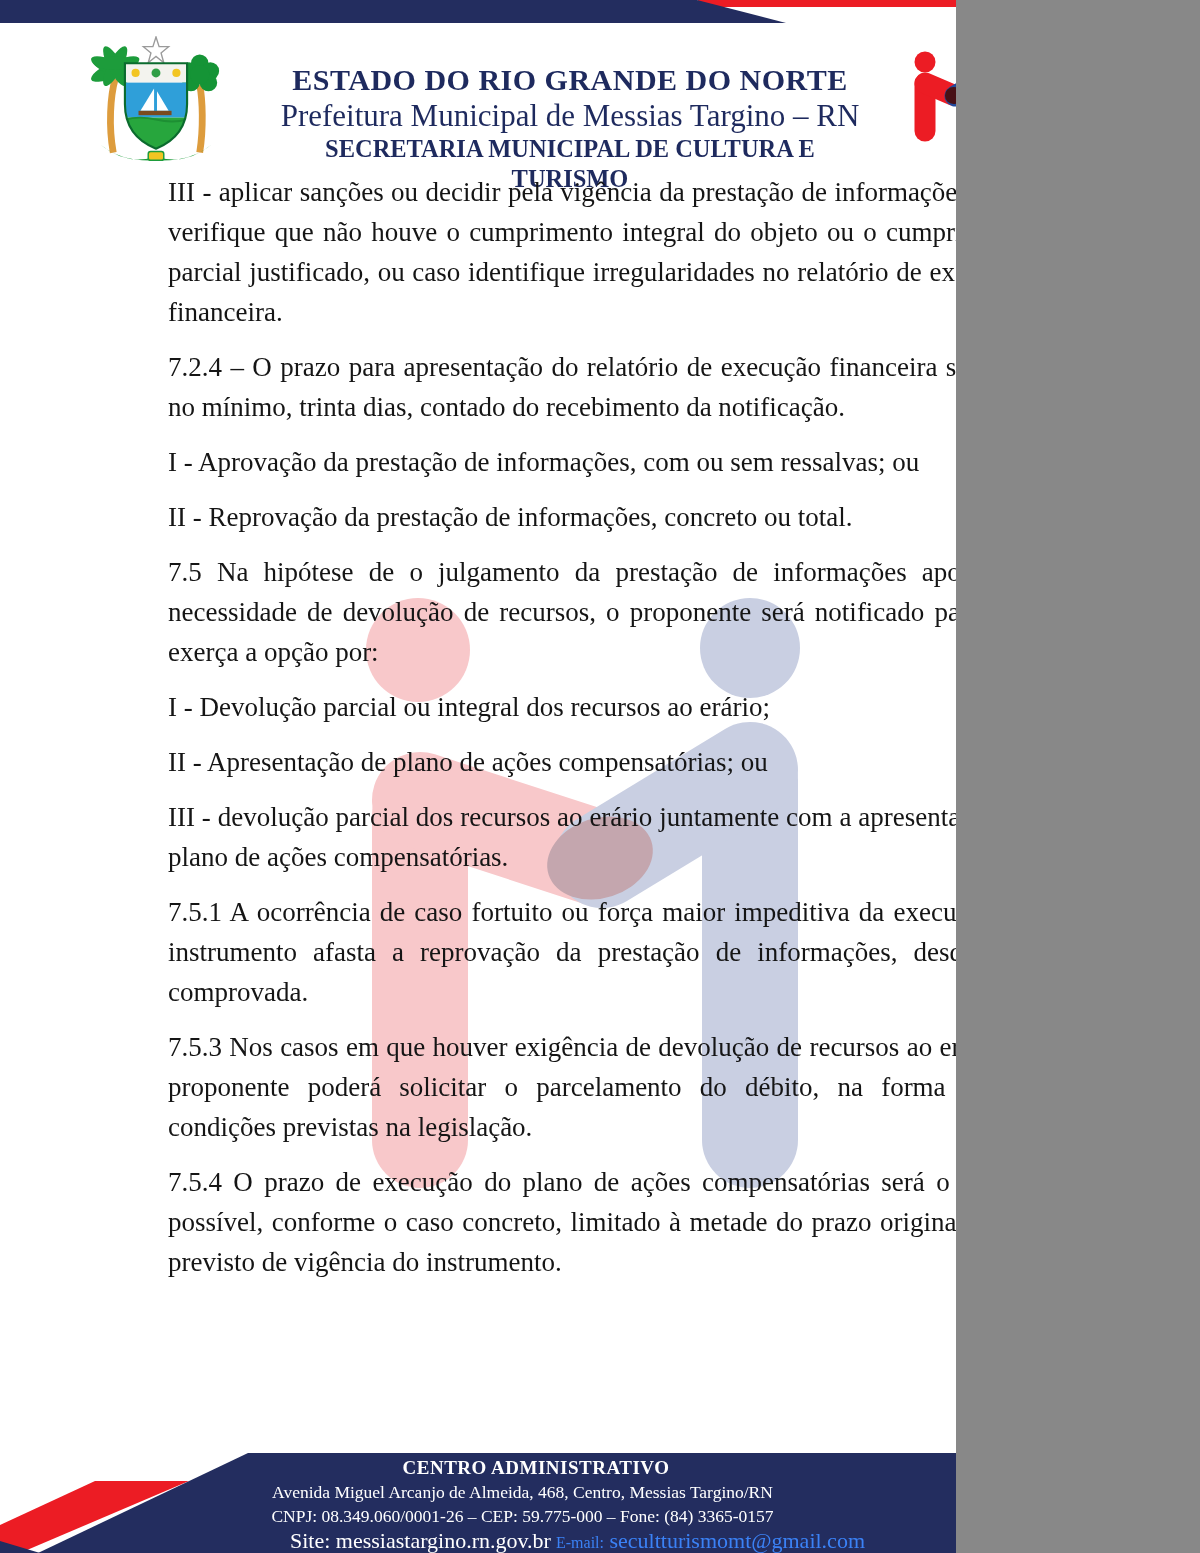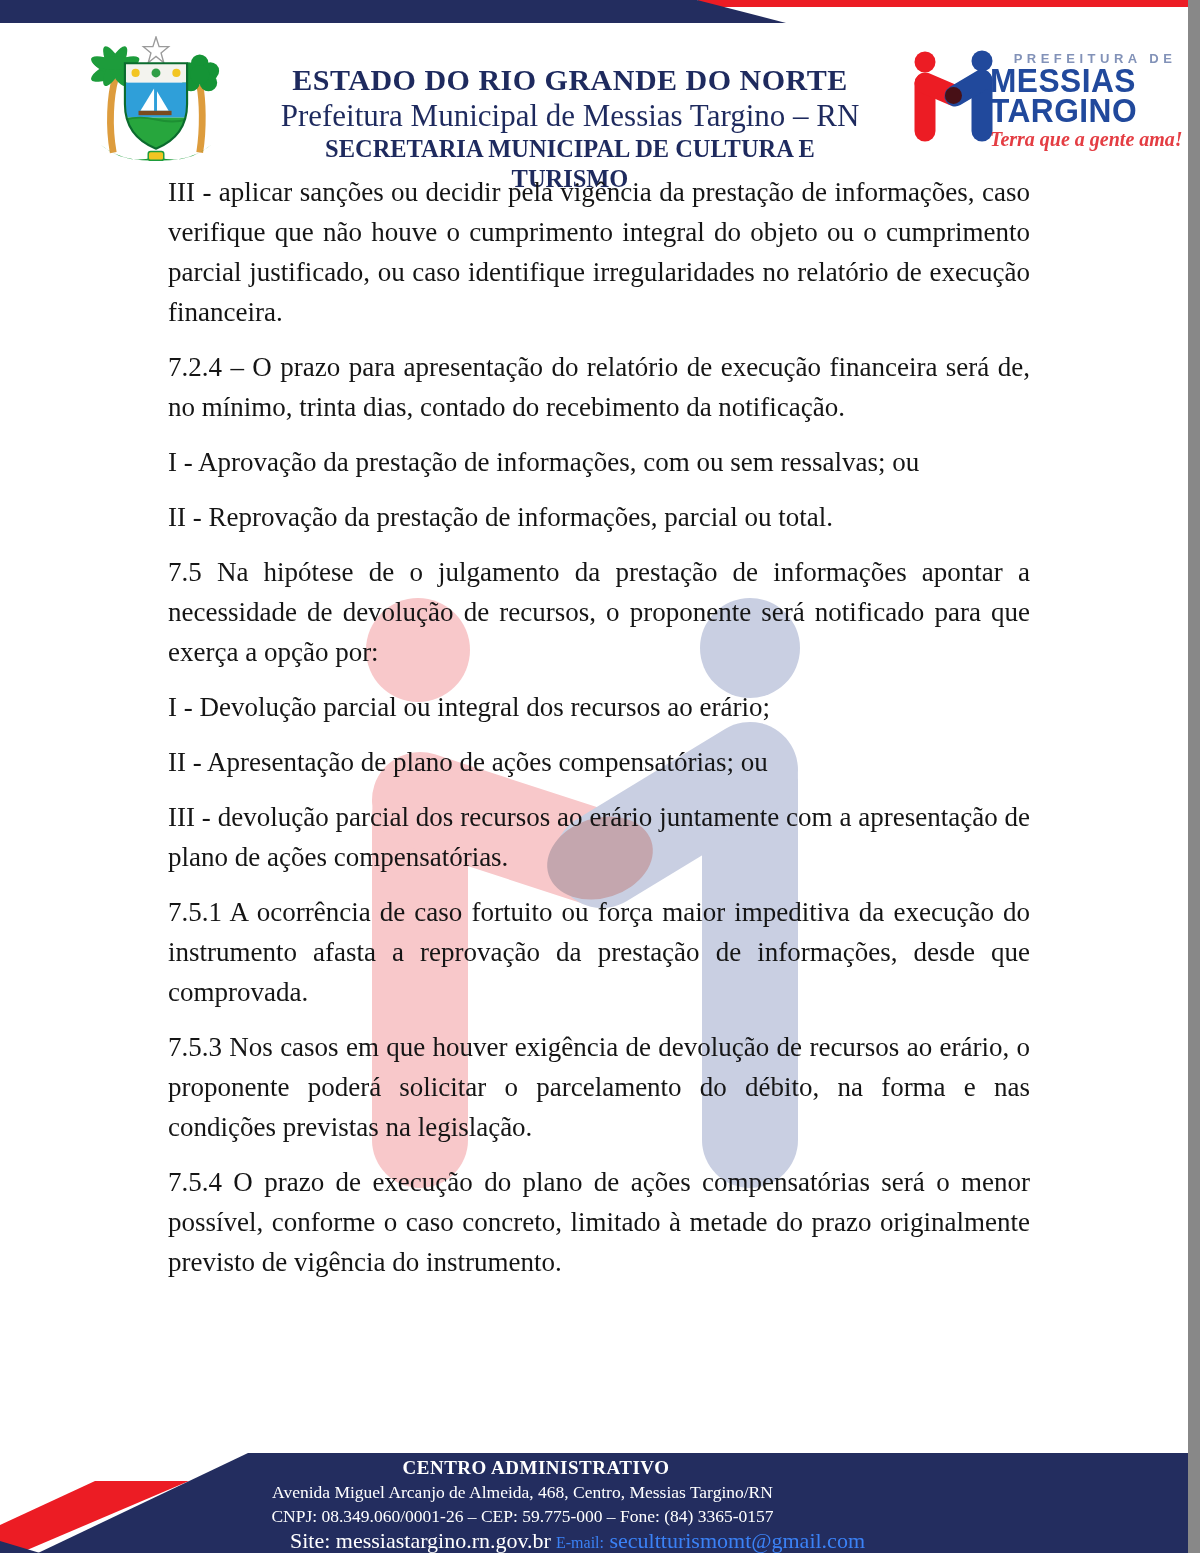--- a/index.html
+++ b/index.html
@@ -1,16 +1,16 @@
 <!DOCTYPE html>
 <html style="--navy: #232d5f; --navy-text: #1e2a5e; --red: #ec1c24; --logo-blue: #21499c; --logo-lightblue: #8292b8; --tagline-red: #e43d43; --wm-pink: #f8c8ca; --wm-blue: #c9cfe2; --wm-overlap: #c4a6ae; --logo-handshake: #471016;"><head>
 <meta charset="utf-8">
 <style>
   html,body{margin:0;padding:0;background:#888;}
-  .page{position:relative;width:1188px;height:1553px;background:#fff;overflow:hidden;
+  .page{position:relative;width:956px;height:1553px;background:#fff;overflow:hidden;
         font-family:"Liberation Serif", serif;}
   .abs{position:absolute;}
 
   
   .topbar{left:0;top:0;width:1200px;height:23px;}
   .crest{left:72px;top:36px;}
   .head-text{left:250px;top:62px;width:640px;text-align:center;color:var(--navy-text);}
   .head-line1{font-size:30px;font-weight:bold;letter-spacing:.5px;line-height:36px;}
   .head-line2{font-size:31px;font-weight:normal;line-height:36px;}
   .head-line3{font-size:26px;font-weight:bold;line-height:30px;transform:scaleX(.94);transform-origin:center;}
@@ -130,21 +130,21 @@
         <path d="M410 195 L262 285"></path>
     </g>
     <ellipse cx="260" cy="283" rx="54" ry="40" transform="rotate(-18 260 283)" style="fill:var(--wm-overlap)"></ellipse>
   </svg>
 
   <div class="abs doc-body">
 
   <p class="para">III - aplicar sanções ou decidir pela vigência da prestação de informações, caso verifique que não houve o cumprimento integral do objeto ou o cumprimento parcial justificado, ou caso identifique irregularidades no relatório de execução financeira.</p>
       <p class="para">7.2.4 – O prazo para apresentação do relatório de execução financeira será de, no mínimo, trinta dias, contado do recebimento da notificação.</p>
       <p class="para">I - Aprovação da prestação de informações, com ou sem ressalvas; ou</p>
-      <p class="para">II - Reprovação da prestação de informações, parcial ou total.</p>
+      <p class="para">II - Reprovação da prestação de informações, concreto ou total.</p>
       <p class="para">7.5 Na hipótese de o julgamento da prestação de informações apontar a necessidade de devolução de recursos, o proponente será notificado para que exerça a opção por:</p>
       <p class="para">I - Devolução parcial ou integral dos recursos ao erário;</p>
       <p class="para">II - Apresentação de plano de ações compensatórias; ou</p>
       <p class="para">III - devolução parcial dos recursos ao erário juntamente com a apresentação de plano de ações compensatórias.</p>
       <p class="para">7.5.1 A ocorrência de caso fortuito ou força maior impeditiva da execução do instrumento afasta a reprovação da prestação de informações, desde que comprovada.</p>
       <p class="para">7.5.3 Nos casos em que houver exigência de devolução de recursos ao erário, o proponente poderá solicitar o parcelamento do débito, na forma e nas condições previstas na legislação.</p>
       <p class="para">7.5.4 O prazo de execução do plano de ações compensatórias será o menor possível, conforme o caso concreto, limitado à metade do prazo originalmente previsto de vigência do instrumento.</p>
     </div>
 
   <svg class="abs footbar" viewBox="0 1445 1200 108" width="1200" height="108">

